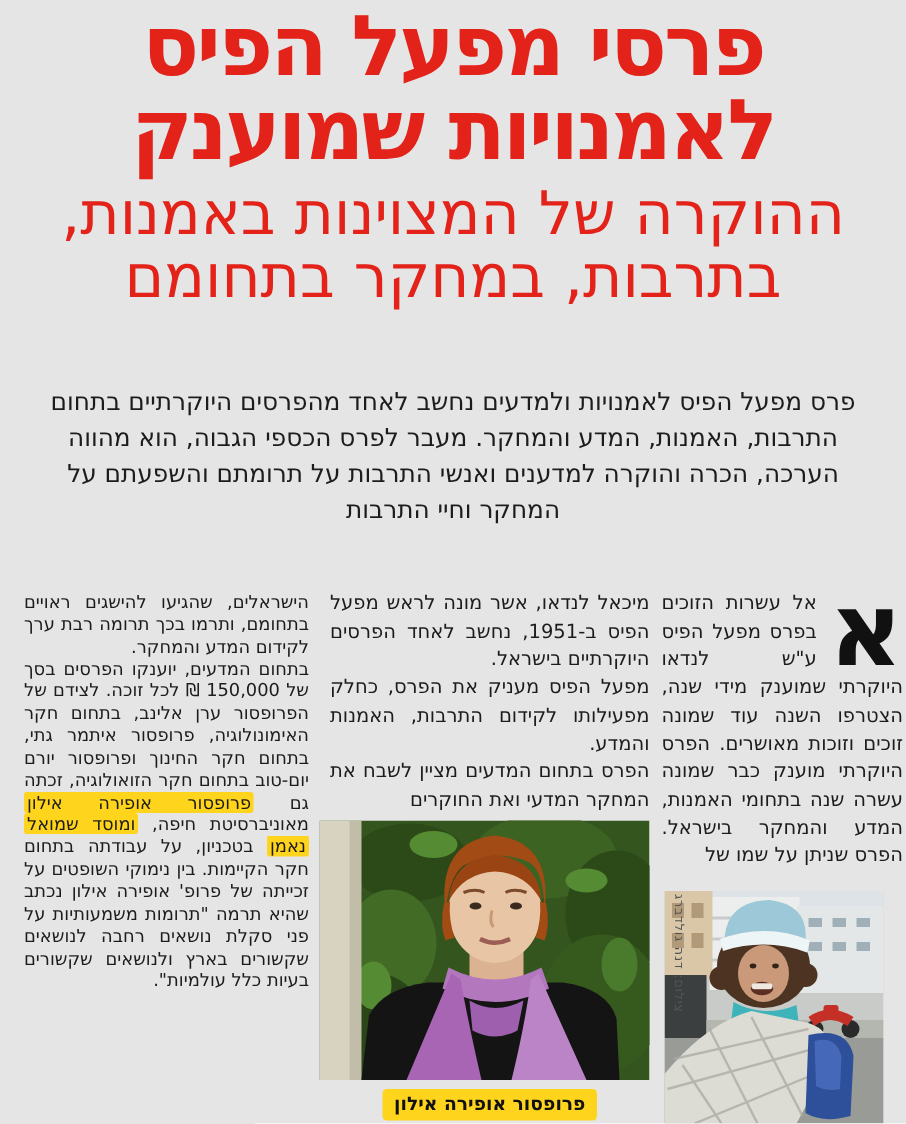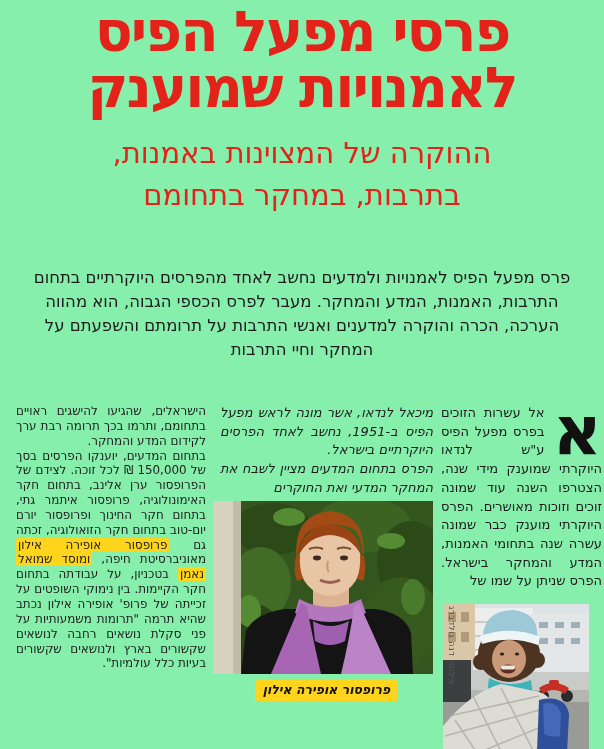--- a/index.html
+++ b/index.html
@@ -1,35 +1,35 @@
 <!DOCTYPE html>
 <html lang="he"><head>
 <meta charset="utf-8">
 <style>
   html,body{margin:0;padding:0;background:#fff;}
   .page{
-    position:relative;width:604px;height:749px;background:#86efac;overflow:hidden;
+    position:relative;width:604px;height:749px;background:#e5e5e5;overflow:hidden;
     direction:rtl;font-family:"DejaVu Sans",sans-serif;color:#1c1c1c;
   }
   
   .headline{text-align:center;color:#e3221a;padding-top:4px;}
   .headline-main{font-weight:700;font-size:56px;line-height:56px;letter-spacing:-2px;}
   .headline-main span{display:block;}
-  .headline-sub{font-size:29px;line-height:42px;font-weight:400;margin-top:16px;}
+  .headline-sub{font-size:40px;line-height:42px;font-weight:400;margin-top:6px;}
   .headline-sub span{display:block;}
   
   .intro{
     font-weight:400;font-size:16.5px;line-height:24px;text-align:center;
     width:545px;margin:50px auto 0;
   }
   
   .columns{display:flex;align-items:flex-start;padding:0 2px;margin-top:42px;}
   .col p{margin:0;text-align:justify;}
   .col-1{width:161px;font-size:13px;line-height:18.7px;}
-  .col-2{width:213px;margin-right:8px;font-size:13px;line-height:18.7px;font-style:italic;}
+  .col-2{width:213px;margin-right:8px;font-size:13px;line-height:18.7px;}
   .col-3{width:190px;margin-right:14px;font-size:11.9px;line-height:14.85px;}
   .dropcap{
     float:right;font-size:68px;line-height:54px;height:56px;
     font-weight:700;margin:0 0 0 8px;color:#111;
   }
   .hl{background:#ffd41c;padding:0 2px;border-radius:2px;box-decoration-break:clone;}
   
   .photo-right-wrap{position:relative;margin-top:13px;width:161px;}
   .photo-right-wrap svg{display:block;margin-right:13px;}
   .photo-credit{
@@ -123,20 +123,21 @@
             <path d="M100 100 Q114 96 118 110 L117 132 Q108 134 101 130 Z" fill="#4668b8"></path>
           </g>
         </svg>
         <span class="photo-credit">צילום: דנה גולדברג</span>
       </figure>
 
     </div>
 
     <div class="col col-2">
       <p>מיכאל לנדאו, אשר מונה לראש מפעל הפיס ב-1951, נחשב לאחד הפרסים היוקרתיים בישראל.</p>
+      <p>מפעל הפיס מעניק את הפרס, כחלק מפעילותו לקידום התרבות, האמנות והמדע.</p>
       <p>הפרס בתחום המדעים מציין לשבח את המחקר המדעי ואת החוקרים</p>
 
       <figure class="photo-center-wrap" style="margin:3px 0 0;">
         <svg width="220" height="173" viewBox="0 0 220 173" aria-hidden="true">
           <rect width="220" height="173" fill="#35551f"></rect>
           <g>
             <ellipse cx="60" cy="28" rx="40" ry="26" fill="#2c4a18"></ellipse>
             <ellipse cx="150" cy="24" rx="48" ry="28" fill="#3d6323"></ellipse>
             <ellipse cx="198" cy="62" rx="34" ry="42" fill="#2c4a18"></ellipse>
             <ellipse cx="48" cy="82" rx="30" ry="36" fill="#426b26"></ellipse>

